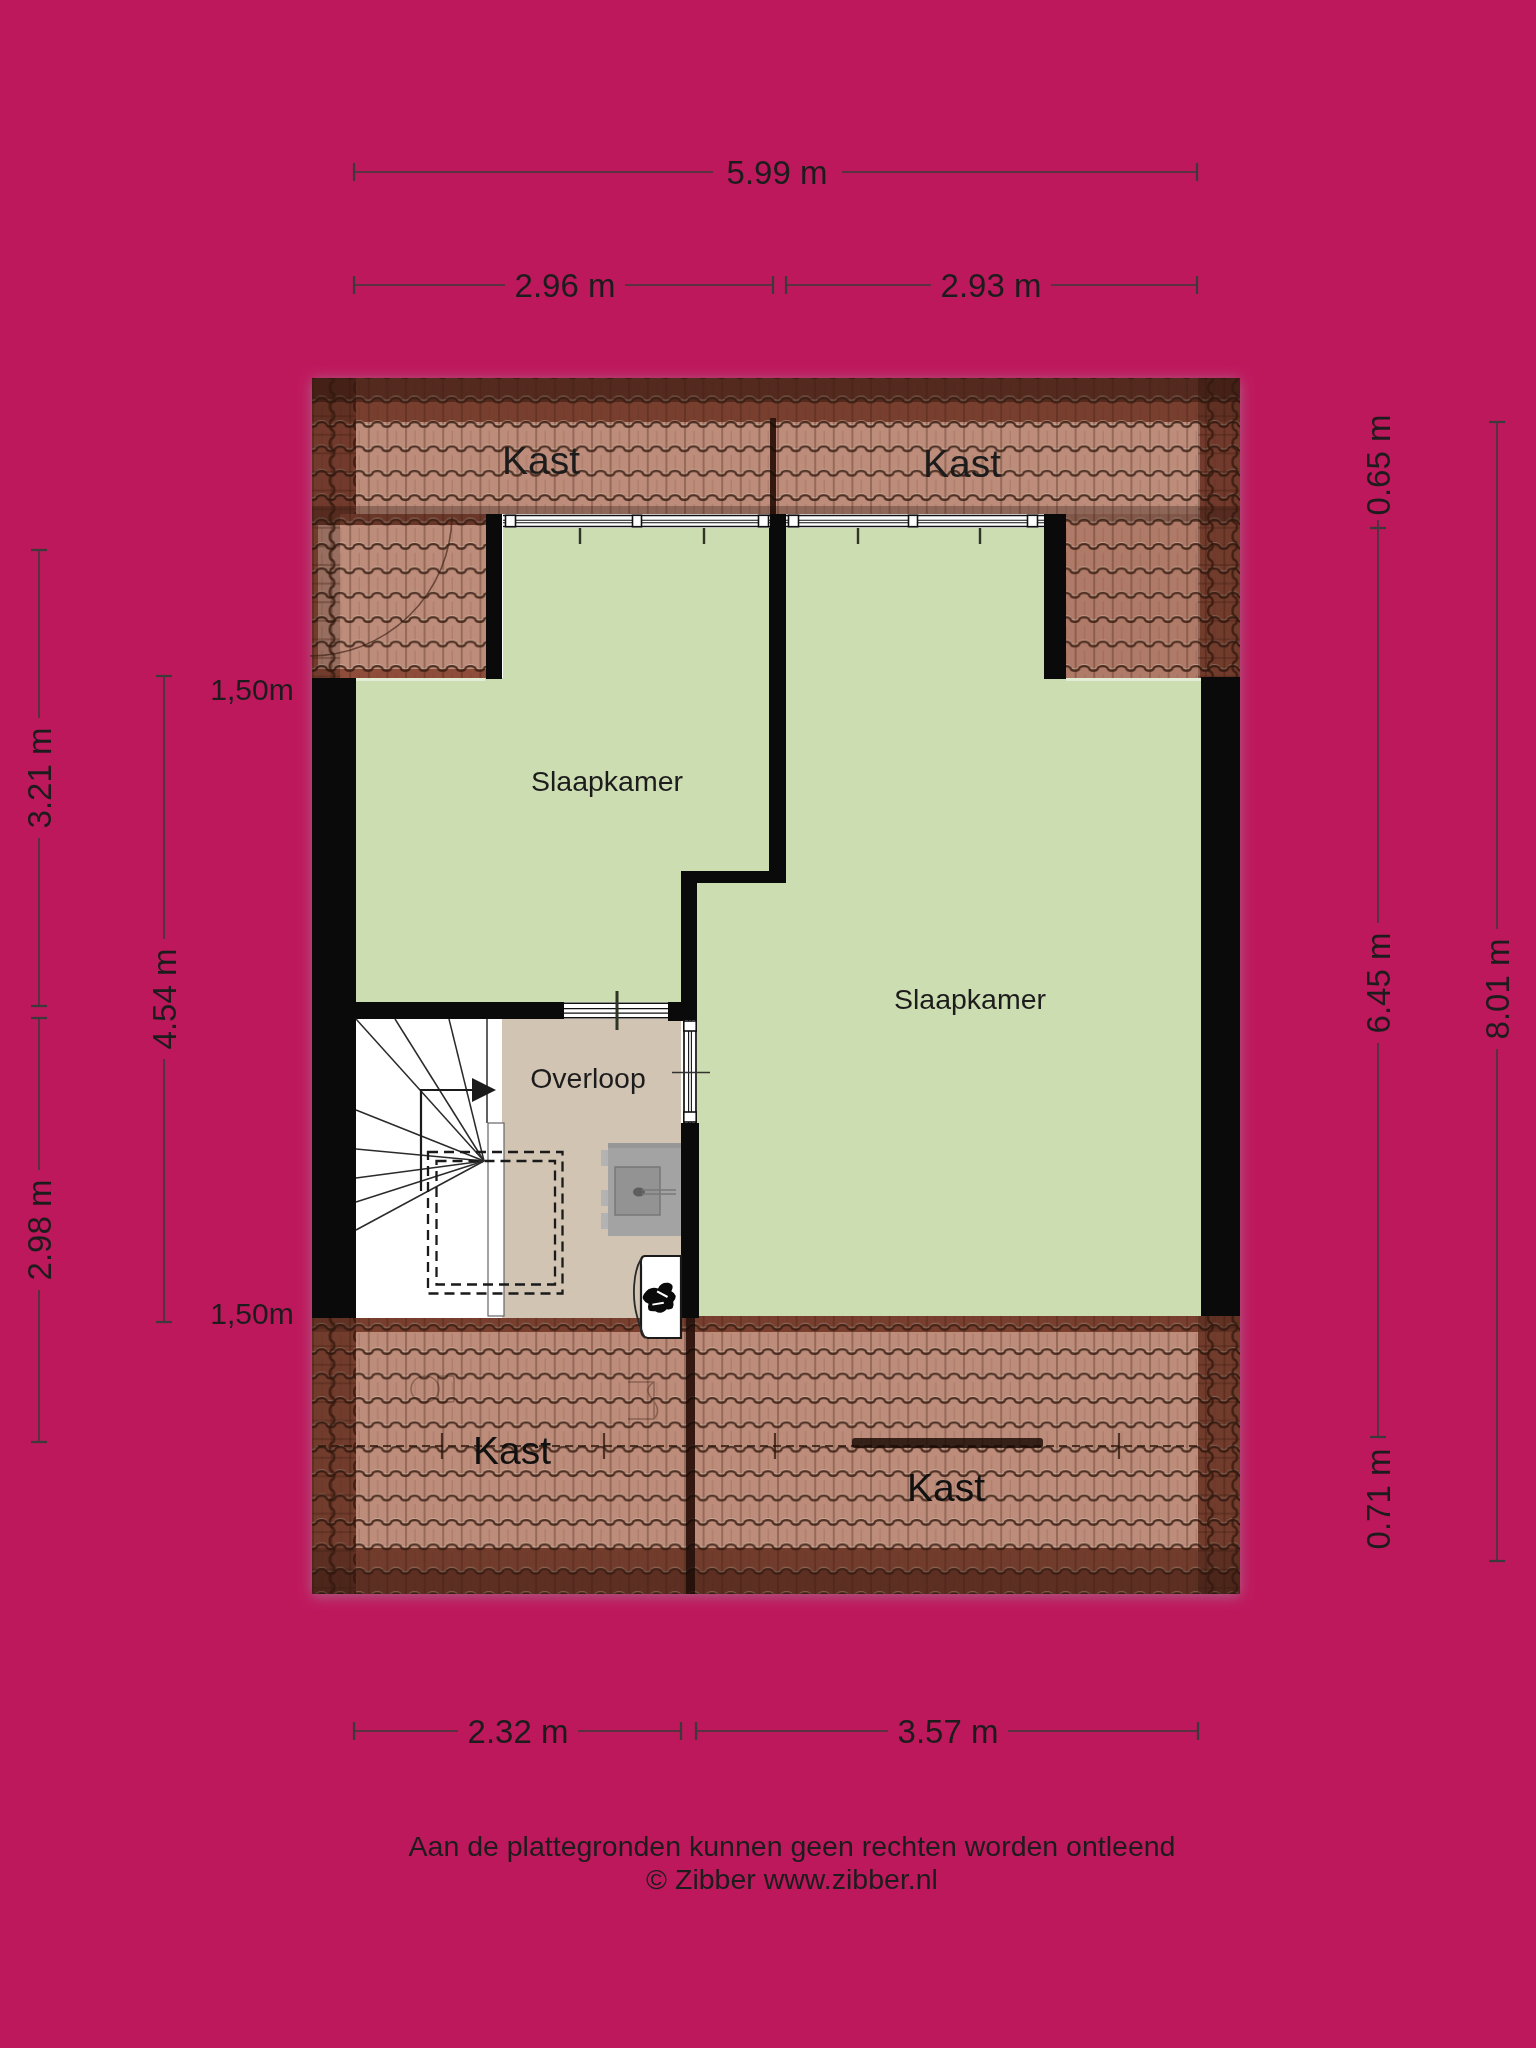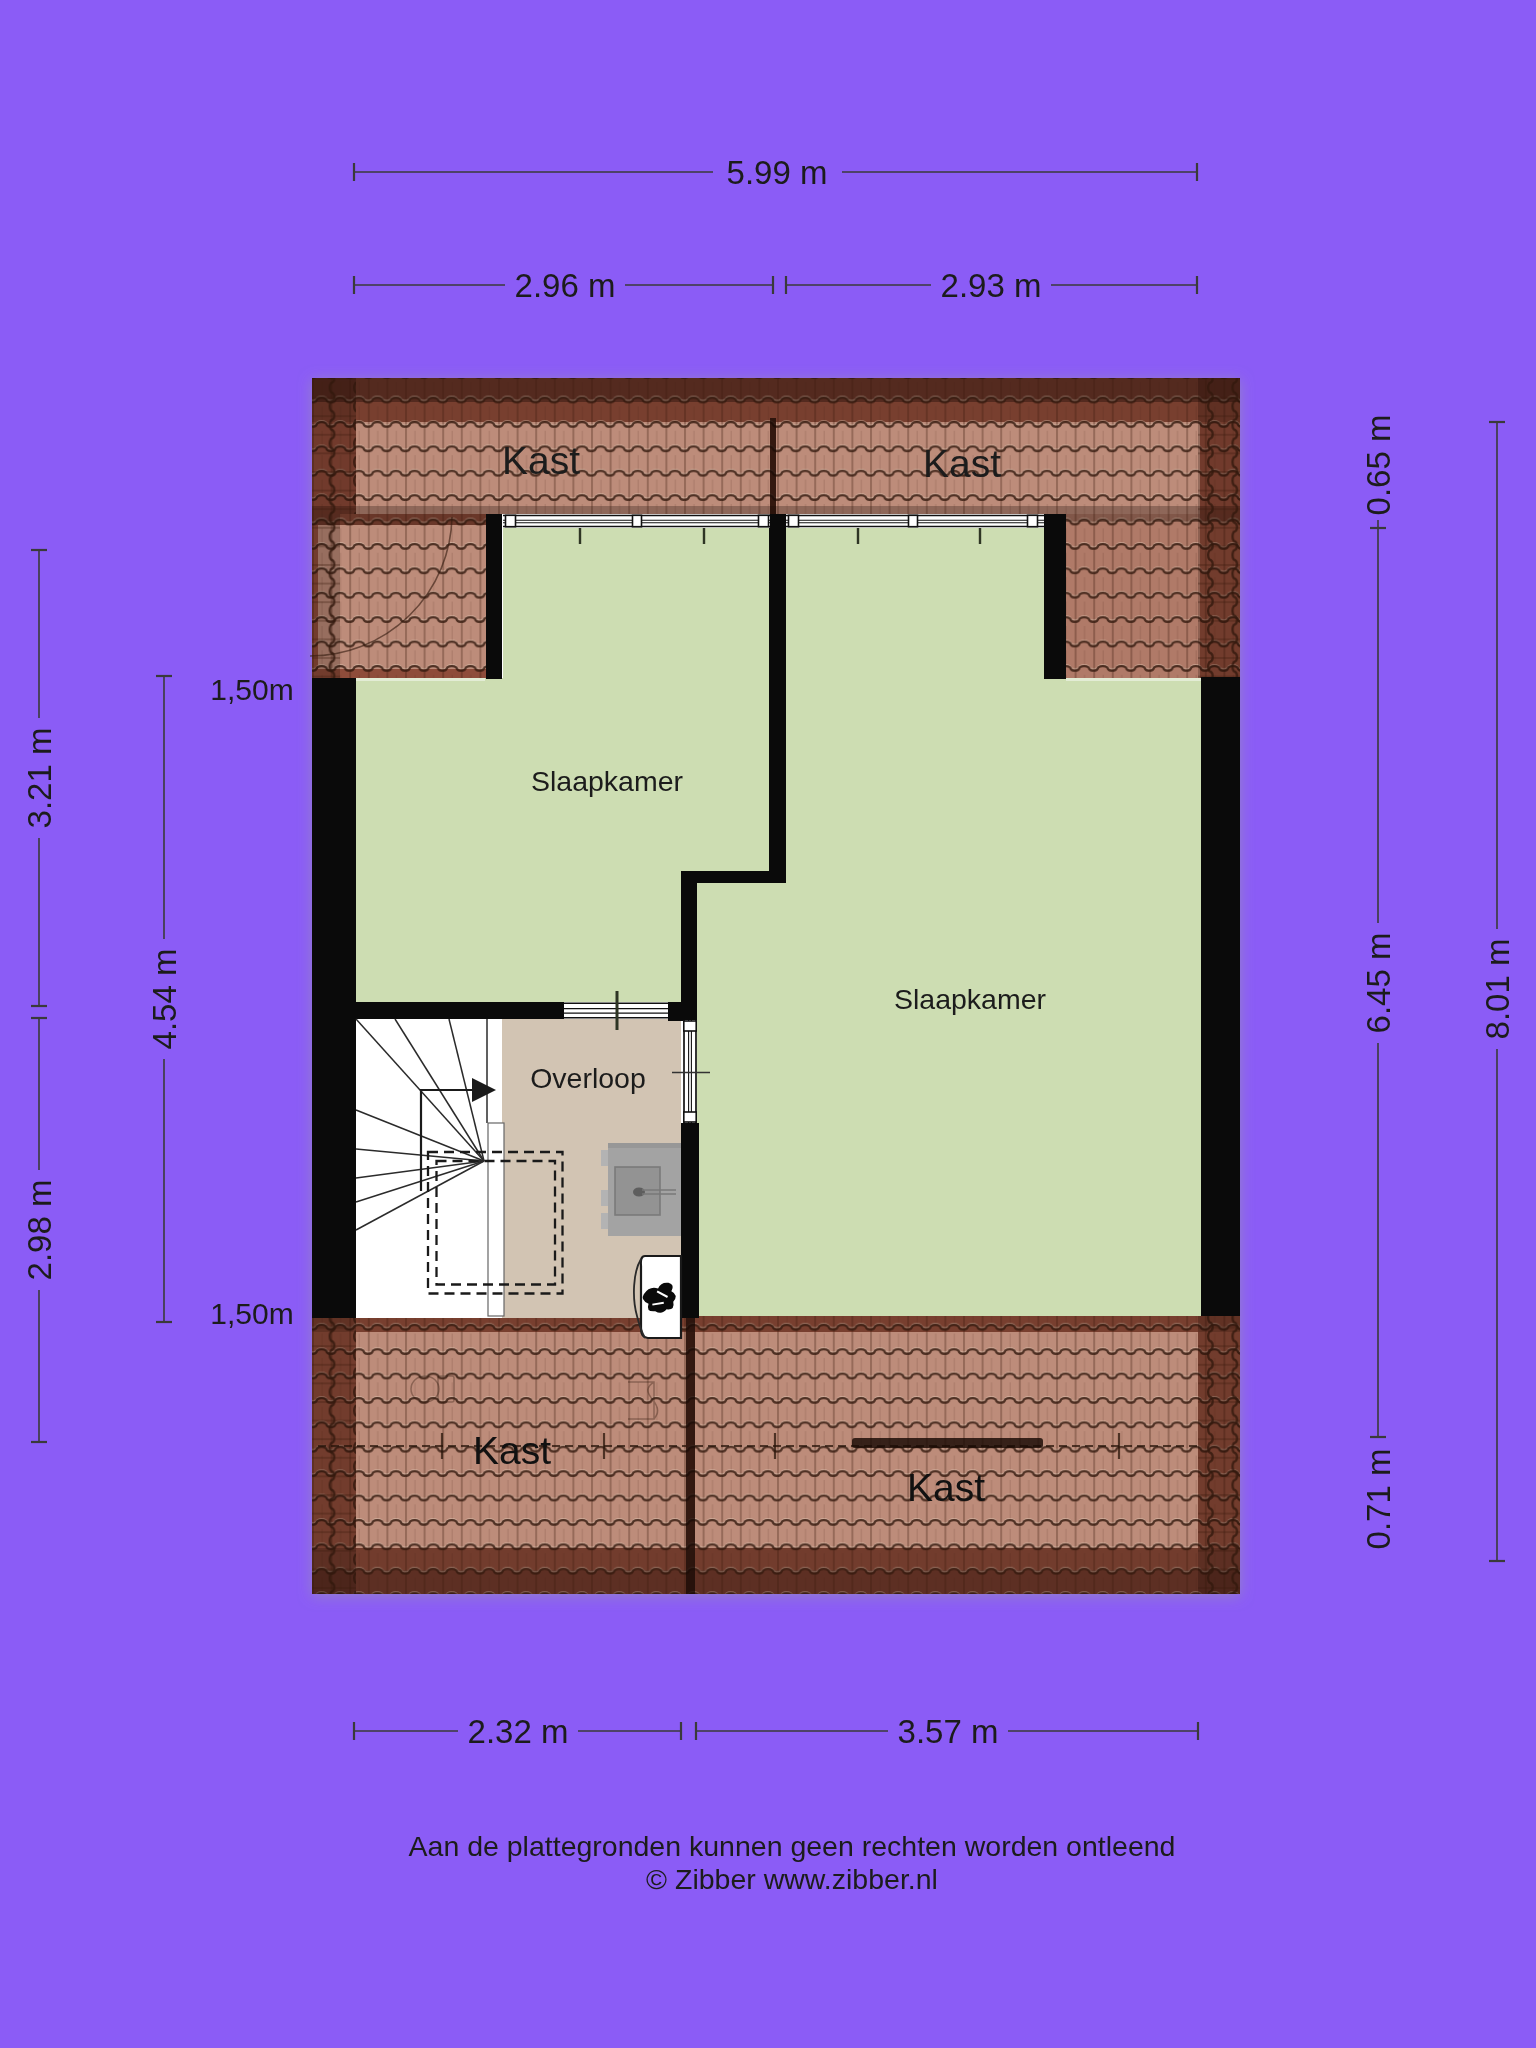--- a/index.html
+++ b/index.html
@@ -1,16 +1,16 @@
 <!DOCTYPE html>
 <html><head>
 <meta charset="utf-8">
 <style>
   html,body{margin:0;padding:0;background:#ffffff;}
-  #page{width:1536px;height:2048px;position:relative;background:#8b5cf6;
+  #page{width:1536px;height:2048px;position:relative;background:#be185d;
         font-family:"Liberation Sans", sans-serif;}
   svg{position:absolute;top:0;left:0;}
   text{font-family:"Liberation Sans", sans-serif;}
 </style>
 </head>
 <body>
 <div id="page">
 <svg width="1536" height="2048" viewBox="0 0 1536 2048">
 <defs>
   <pattern id="tileH" width="18.6" height="24.4" patternUnits="userSpaceOnUse" x="312" y="380">

